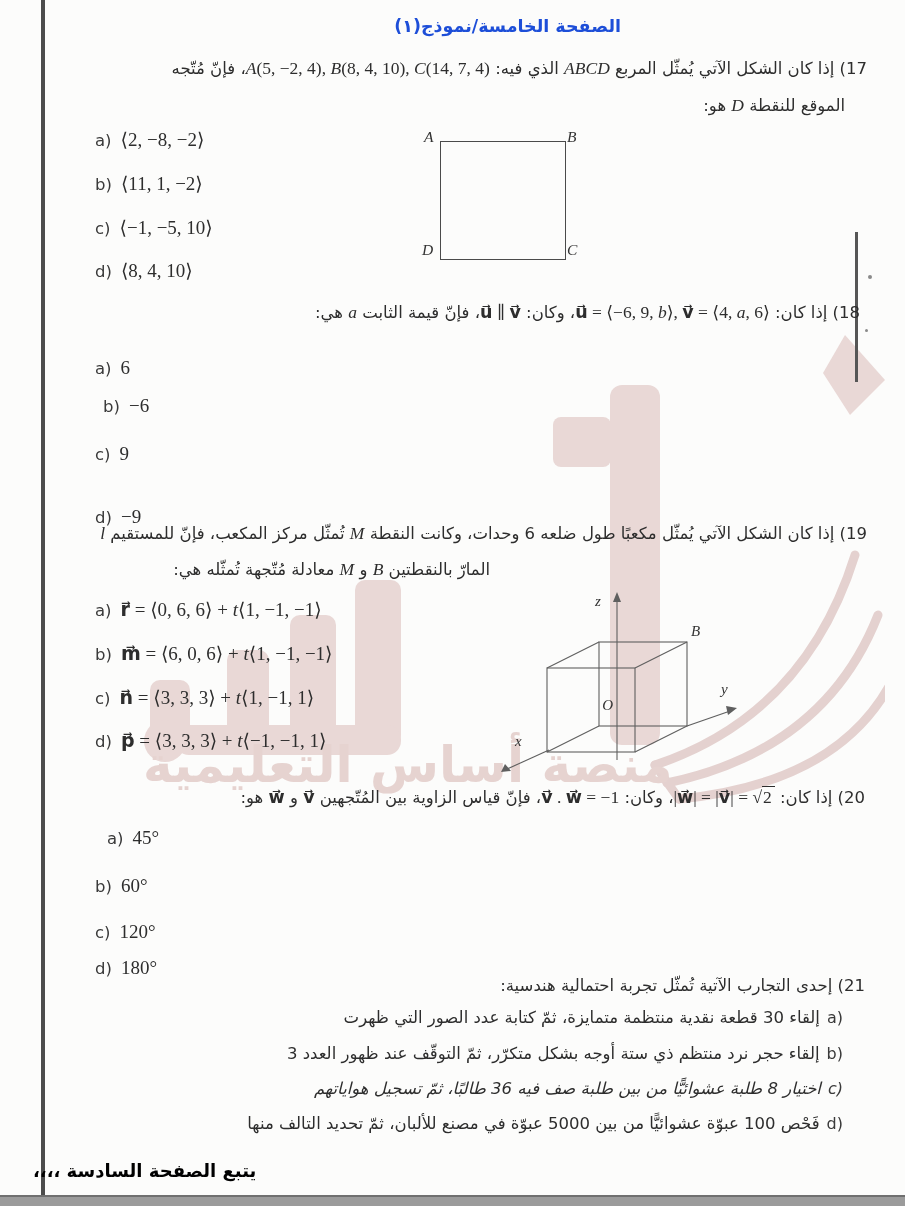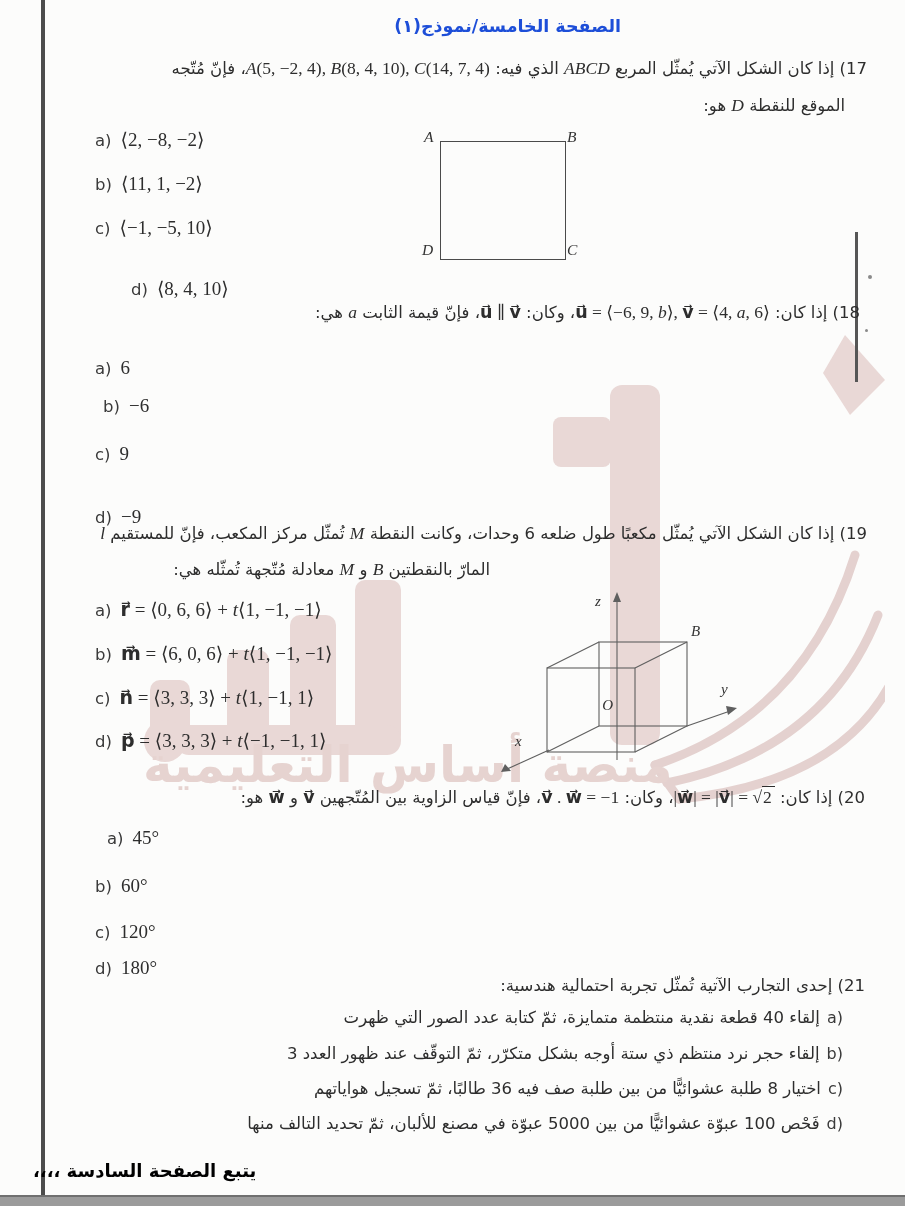--- a/index.html
+++ b/index.html
@@ -102,21 +102,21 @@
 
     <div class="opt" style="top:128px;">
       <span class="opt-label">a)</span><span class="opt-val"><span class="seg-ltr" dir="ltr"><span class="seg-m">⟨2, −8, −2⟩</span></span></span>
     </div>
     <div class="opt" style="top:172px;">
       <span class="opt-label">b)</span><span class="opt-val"><span class="seg-ltr" dir="ltr"><span class="seg-m">⟨11, 1, −2⟩</span></span></span>
     </div>
     <div class="opt" style="top:216px;">
       <span class="opt-label">c)</span><span class="opt-val"><span class="seg-ltr" dir="ltr"><span class="seg-m">⟨−1, −5, 10⟩</span></span></span>
     </div>
-    <div class="opt" style="top:277px;margin-left:36px;">
+    <div class="opt" style="top:259px;">
       <span class="opt-label">d)</span><span class="opt-val"><span class="seg-ltr" dir="ltr"><span class="seg-m">⟨8, 4, 10⟩</span></span></span>
     </div>
 
     <div class="qline" style="top:300px;right:45px;"><span class="seg-ar" dir="rtl">18) إذا كان: </span><span class="seg-ltr" dir="ltr"><span class="seg-v">u⃗</span><span class="seg-m"> = ⟨−6, 9, </span><span class="seg-i">b</span><span class="seg-m">⟩, </span><span class="seg-v">v⃗</span><span class="seg-m"> = ⟨4, </span><span class="seg-i">a</span><span class="seg-m">, 6⟩</span></span><span class="seg-ar" dir="rtl">، وكان: </span><span class="seg-ltr" dir="ltr"><span class="seg-v">u⃗</span><span class="seg-m"> ∥ </span><span class="seg-v">v⃗</span></span><span class="seg-ar" dir="rtl">، فإنّ قيمة الثابت </span><span class="seg-ltr" dir="ltr"><span class="seg-i">a</span></span><span class="seg-ar" dir="rtl"> هي:</span></div>
     <div class="opt" style="top:333px;margin-top:23px;">
       <span class="opt-label">a)</span><span class="opt-val"><span class="seg-ltr" dir="ltr"><span class="seg-m">6</span></span></span>
     </div>
     <div class="opt" style="top:394px;margin-left:8px;">
       <span class="opt-label">b)</span><span class="opt-val"><span class="seg-ltr" dir="ltr"><span class="seg-m">−6</span></span></span>
     </div>
@@ -176,26 +176,26 @@
     </div>
     <div class="opt" style="top:920px;">
       <span class="opt-label">c)</span><span class="opt-val"><span class="seg-ltr" dir="ltr"><span class="seg-m">120°</span></span></span>
     </div>
     <div class="opt" style="top:956px;">
       <span class="opt-label">d)</span><span class="opt-val"><span class="seg-ltr" dir="ltr"><span class="seg-m">180°</span></span></span>
     </div>
 
     <div class="qline" style="top:974px;right:40px;">21) إحدى التجارب الآتية تُمثّل تجربة احتمالية هندسية:</div>
     <div class="opt-ar" style="top:1008px;">
-      <span class="opt-label">a)</span><span>إلقاء 40 قطعة نقدية منتظمة متمايزة، ثمّ كتابة عدد الصور التي ظهرت</span>
+      <span class="opt-label">a)</span><span>إلقاء 30 قطعة نقدية منتظمة متمايزة، ثمّ كتابة عدد الصور التي ظهرت</span>
     </div>
     <div class="opt-ar" style="top:1044px;">
       <span class="opt-label">b)</span><span>إلقاء حجر نرد منتظم ذي ستة أوجه بشكل متكرّر، ثمّ التوقّف عند ظهور العدد 3</span>
     </div>
-    <div class="opt-ar" style="top:1079px;">
+    <div class="opt-ar" style="top:1079px;font-style:italic;">
       <span class="opt-label">c)</span><span>اختيار 8 طلبة عشوائيًّا من بين طلبة صف فيه 36 طالبًا، ثمّ تسجيل هواياتهم</span>
     </div>
     <div class="opt-ar" style="top:1114px;">
       <span class="opt-label">d)</span><span>فَحْص 100 عبوّة عشوائيًّا من بين 5000 عبوّة في مصنع للألبان، ثمّ تحديد التالف منها</span>
     </div>
 
     <div class="footer">يتبع الصفحة السادسة ،،،،</div>
   </div>
 </div>
 

